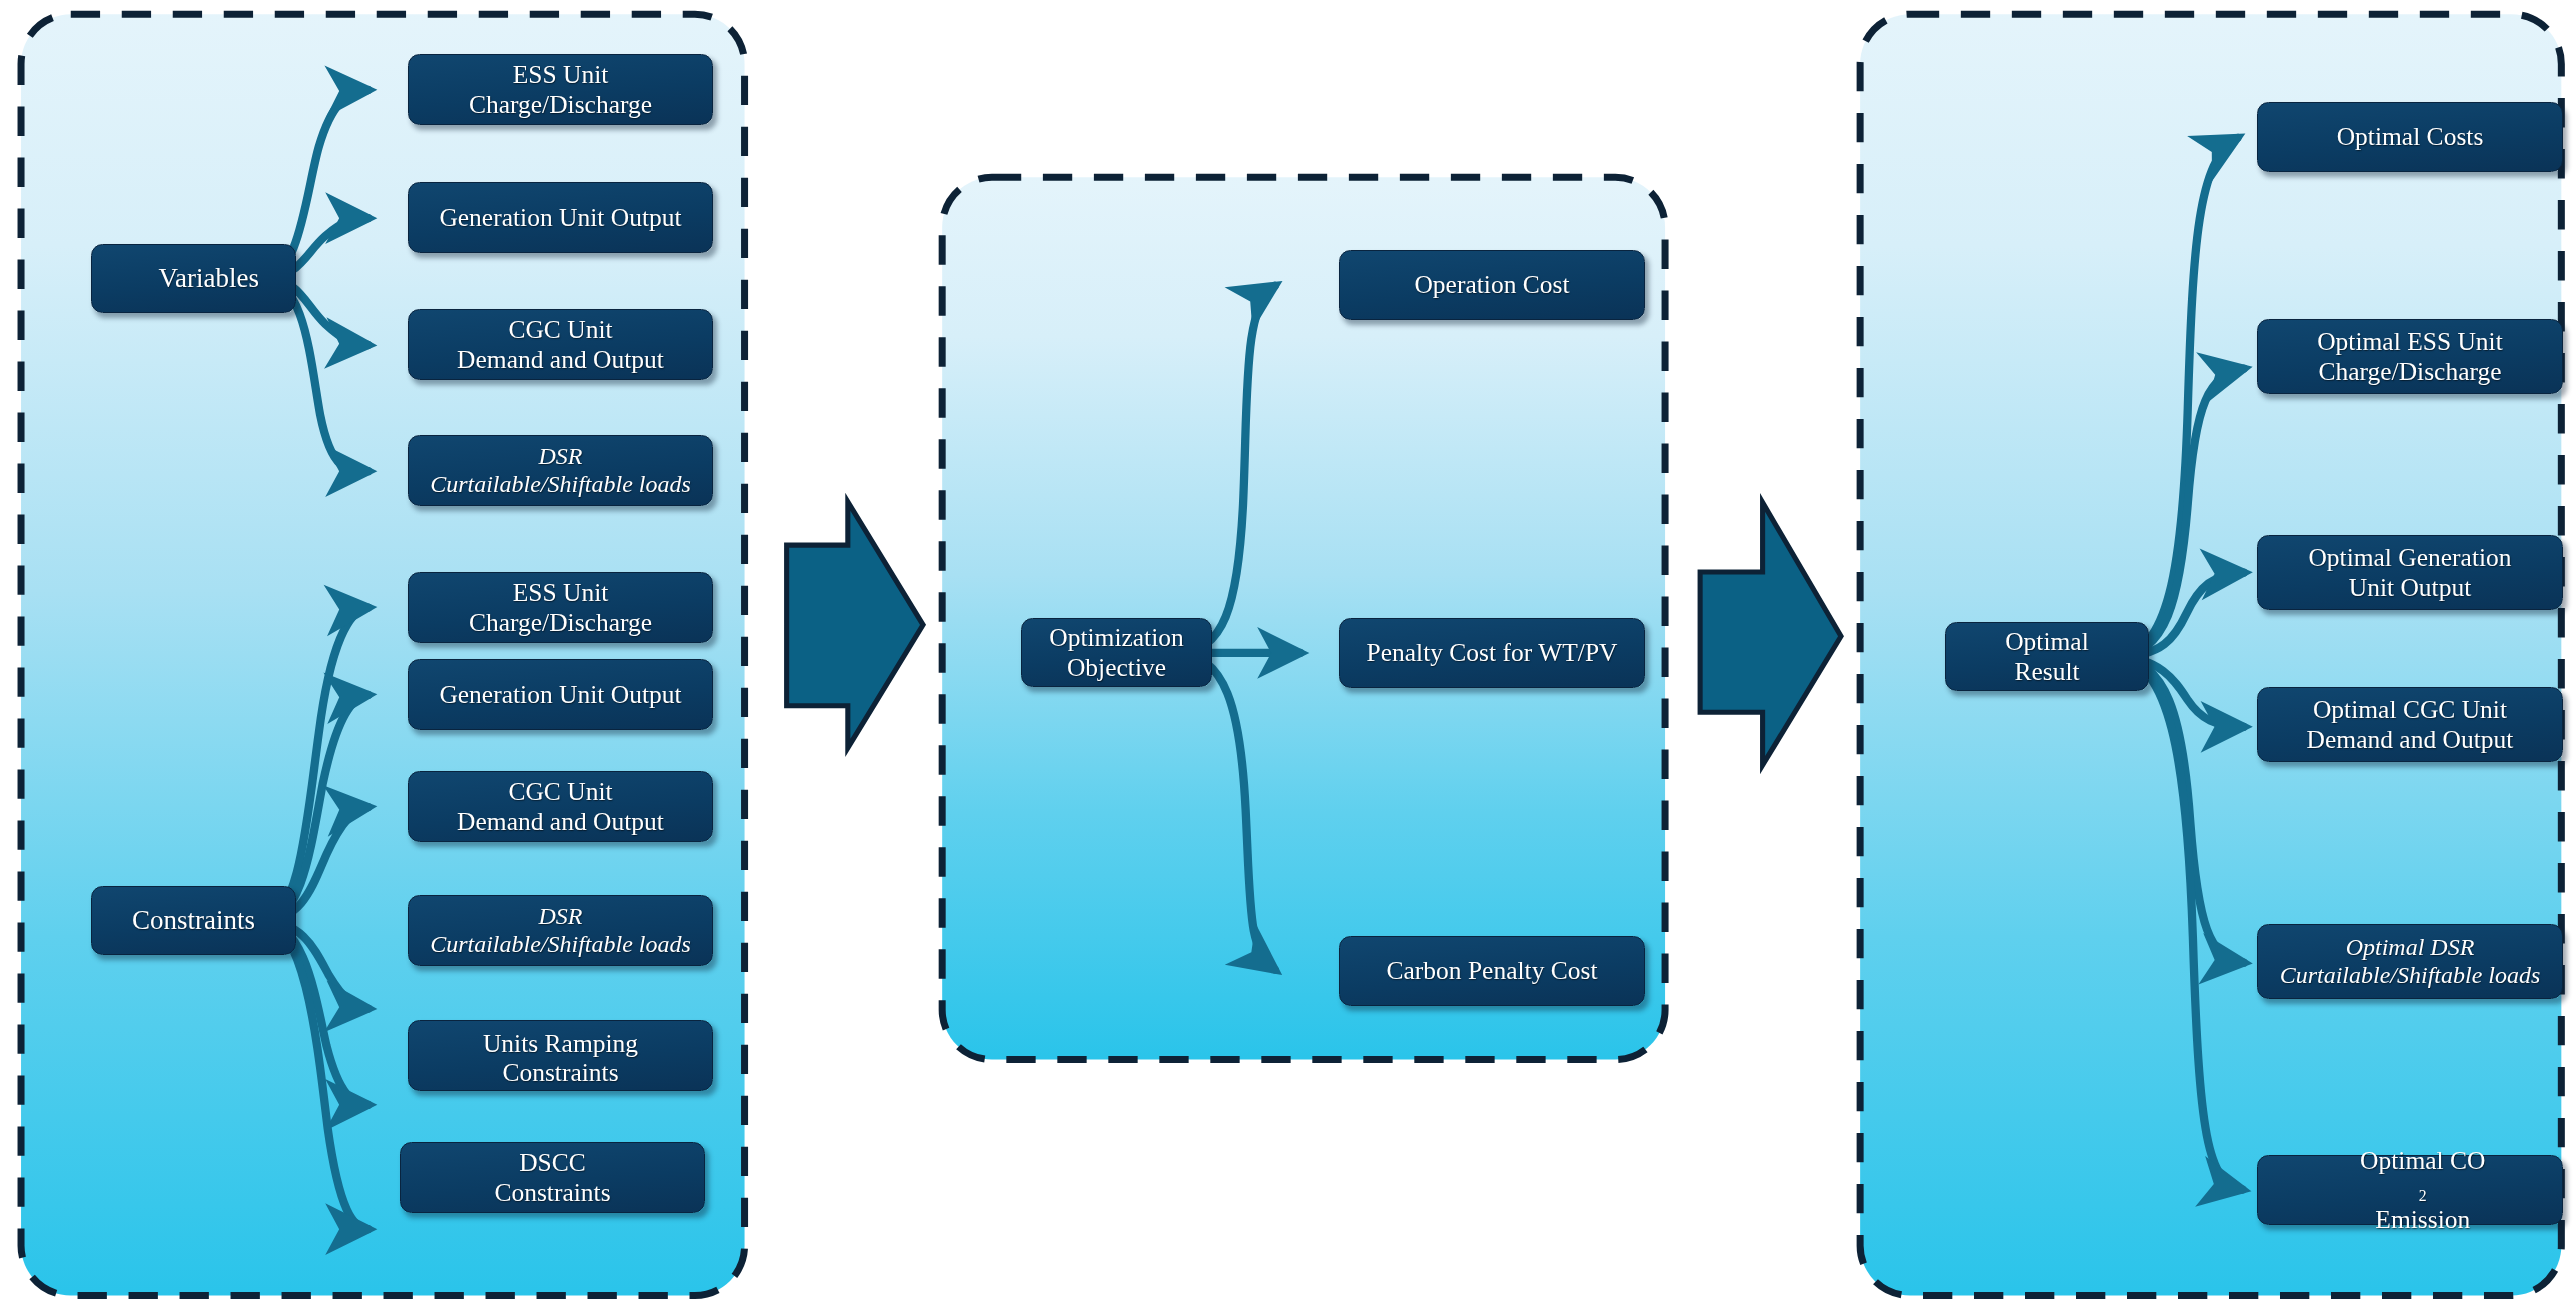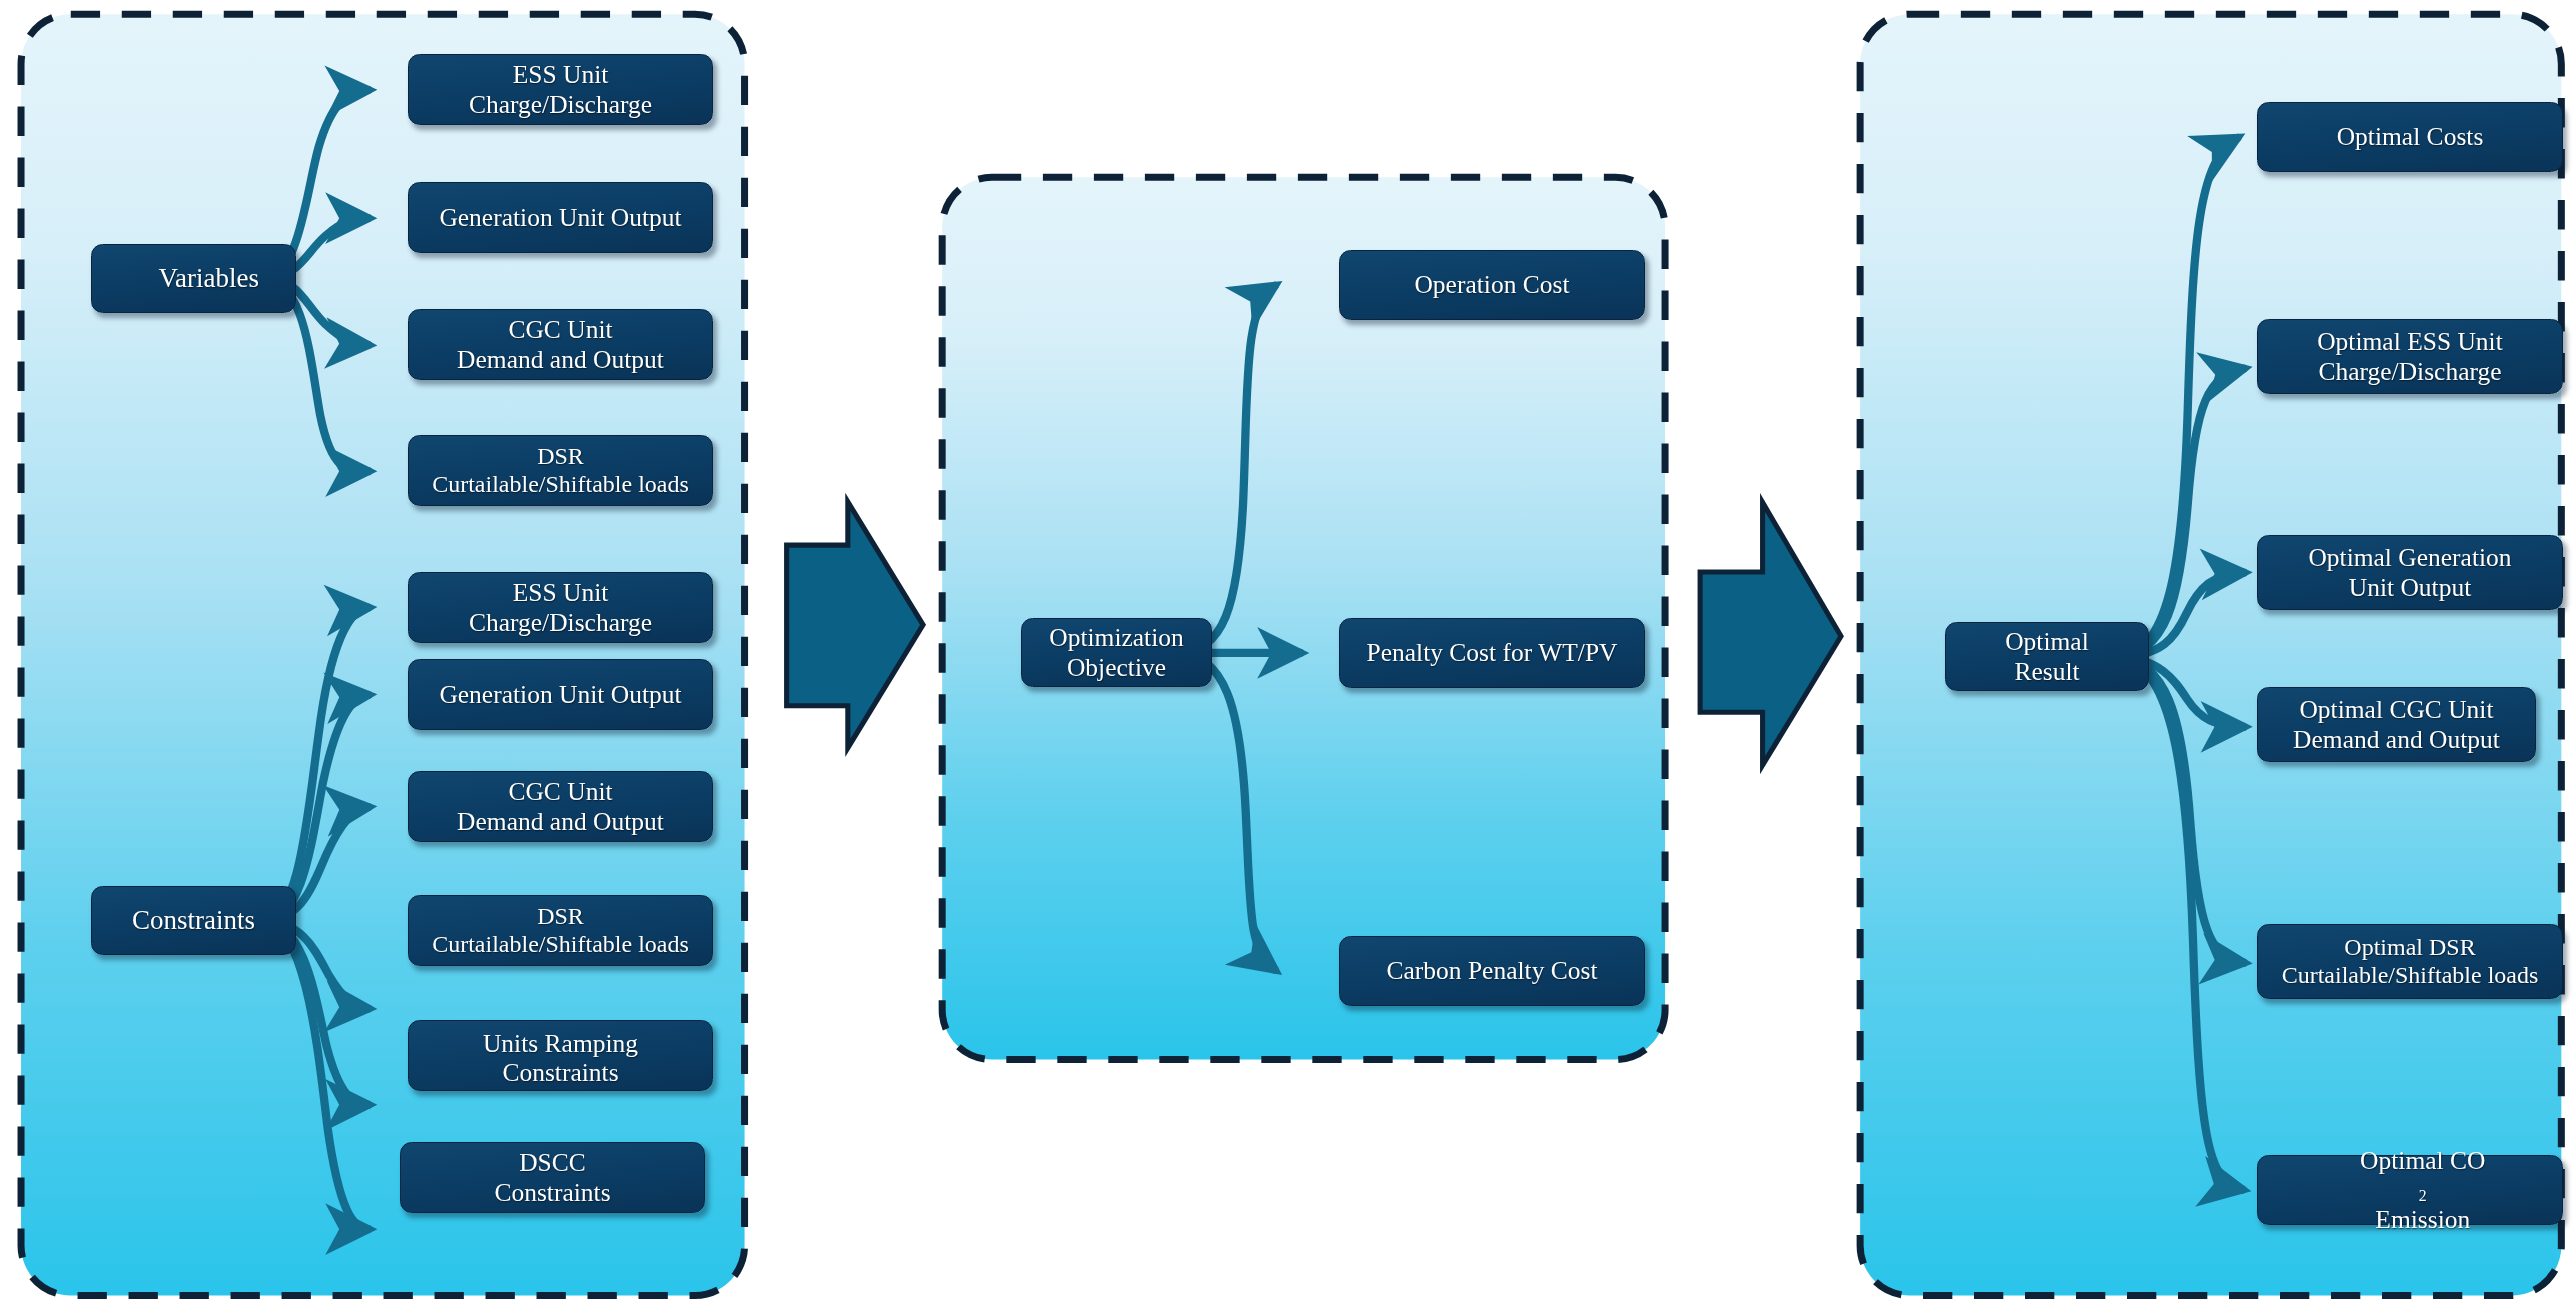--- a/index.html
+++ b/index.html
@@ -10,21 +10,21 @@
   .nodebox{position:absolute;box-sizing:border-box;
            background:linear-gradient(175deg,#10466f 0%,#0b3c63 55%,#0a3357 100%);
            border:1.9px solid #09243f;border-radius:11.5px;
            box-shadow:3.8px 4.5px 5.7px rgba(10,30,50,.38);
            display:flex;align-items:center;justify-content:center;text-align:center;
            color:#ffffff;line-height:1.14;padding:2.5px 6.4px;
            text-shadow:0.6px 0.6px 1.3px rgba(0,0,0,.55);margin-left:35px;}
   .nodebox span{display:block;}
   .t-lg{font-size:27px;}
   .t-md{font-size:25.5px;}
-  .t-sm{font-size:24px;}
+  .t-sm{font-size:24px;font-style:italic;}
   sub{font-size:.62em;vertical-align:-0.22em;}
 </style>
 </head>
 <body>
 
 <div id="stage">
 
   <svg id="diagram" viewBox="0 0 4041 2064">
     <defs>
       <linearGradient id="panelGrad" x1="0" y1="0" x2="0" y2="1">
@@ -197,21 +197,21 @@
     </div>
   </div>
 
   <div class="nodebox t-md" style="left:2222px;top:535px;width:306px;height:75px;">
     <div>
       <span>Optimal Generation</span>
       <span>Unit Output</span>
     </div>
   </div>
 
-  <div class="nodebox t-md" style="left:2222px;top:687px;width:279px;height:75px;">
+  <div class="nodebox t-md" style="left:2222px;top:687px;width:306px;height:75px;">
     <div>
       <span>Optimal CGC Unit</span>
       <span>Demand and Output</span>
     </div>
   </div>
 
   <div class="nodebox t-sm" style="left:2222px;top:924px;width:306px;height:75px;">
     <div>
       <span>Optimal DSR</span>
       <span>Curtailable/Shiftable loads</span>

